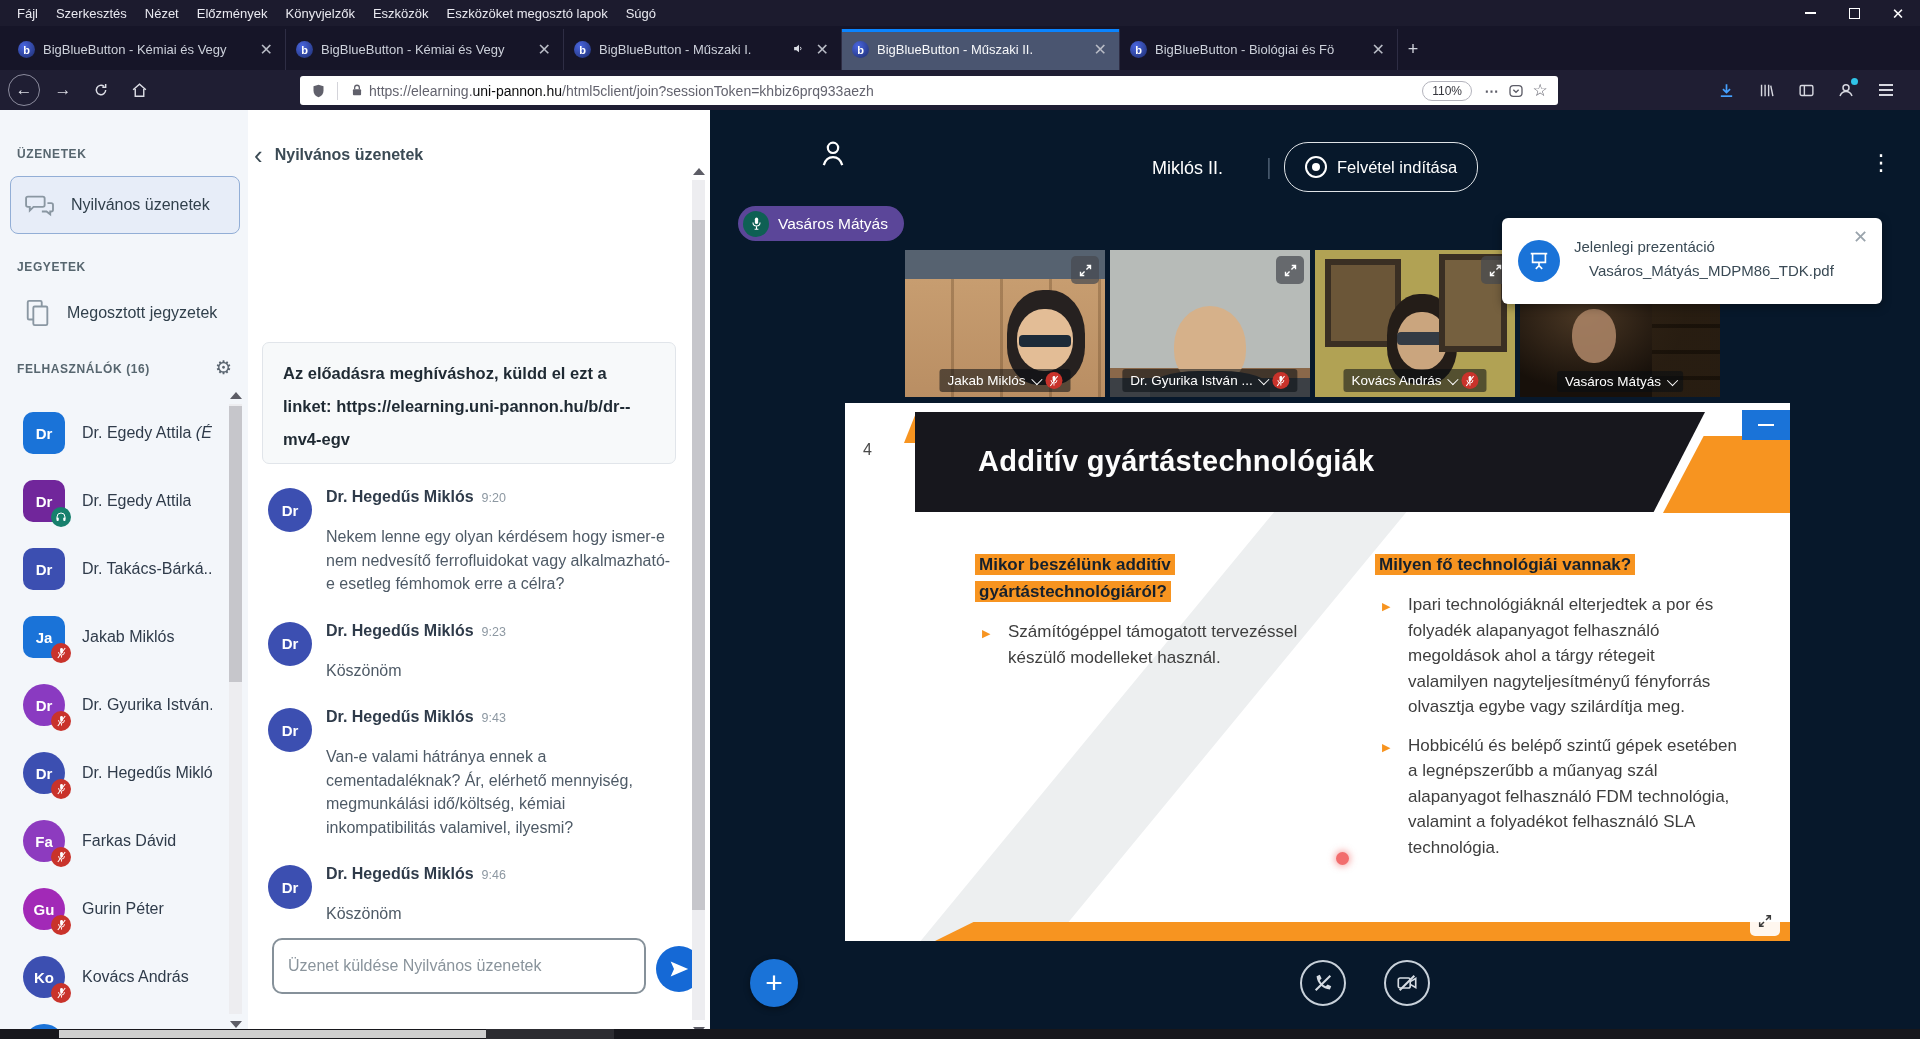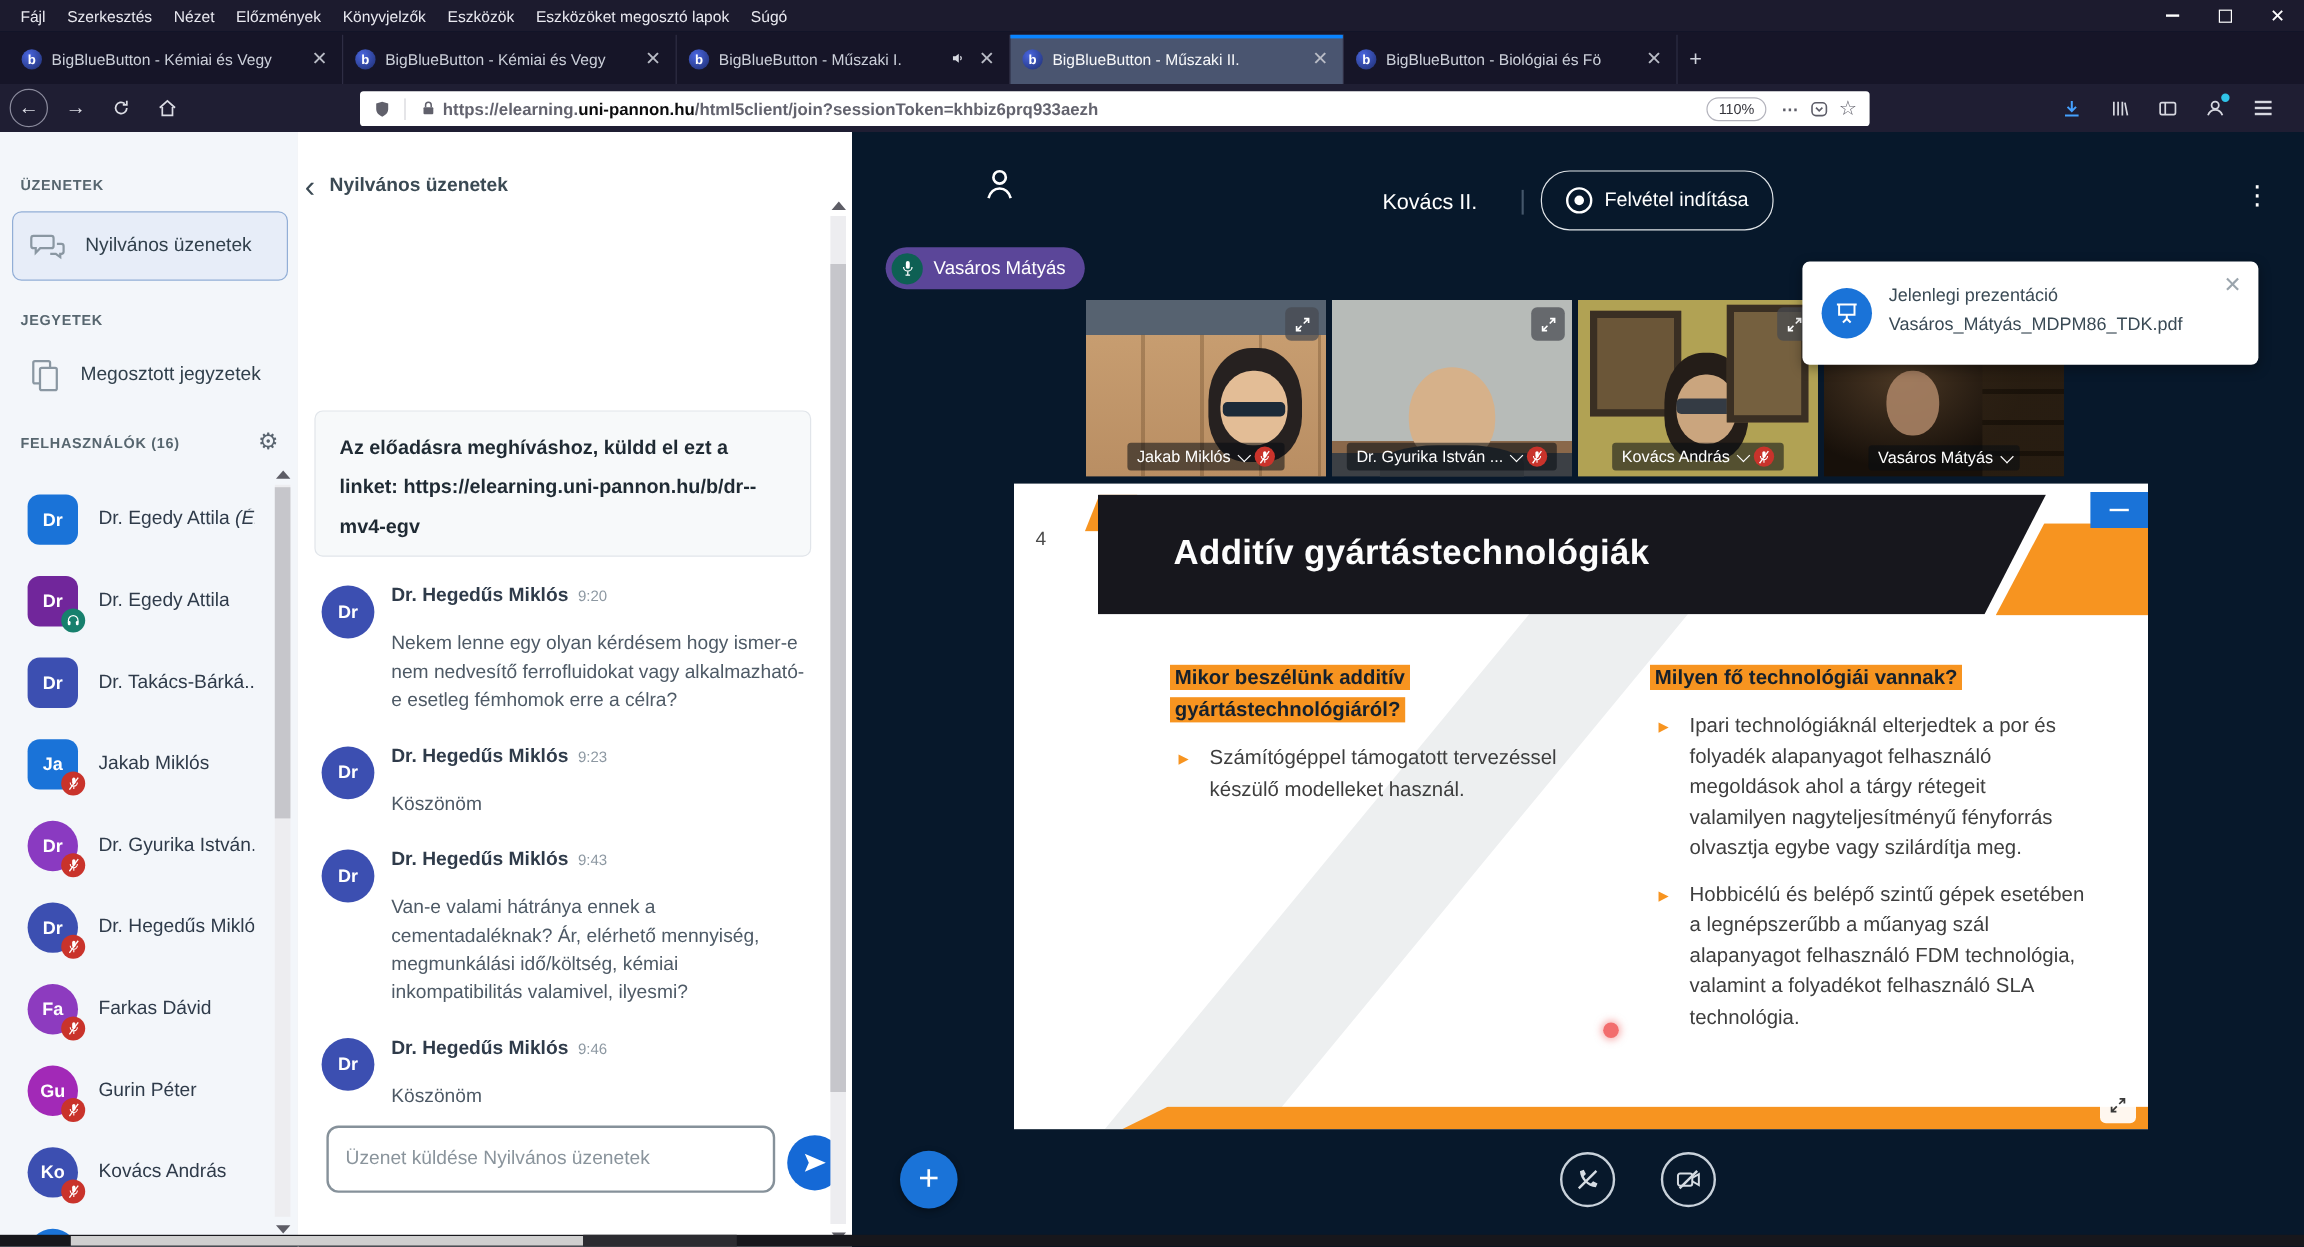--- a/index.html
+++ b/index.html
@@ -23,21 +23,21 @@
   .tab .tab-close{font-size:16px;line-height:1;color:#b9bcc6;padding:0 2px;}
   .favicon{width:17px;height:17px;border-radius:50%;background:radial-gradient(circle at 35% 30%,#4a66e0,#1d2d6e);
     color:#fff;font-size:11px;font-weight:bold;display:flex;align-items:center;justify-content:center;flex:0 0 17px;}
   .newtab{width:30px;height:41px;display:flex;align-items:center;justify-content:center;color:#d0d3dc;font-size:18px;}
   .navbar{position:absolute;top:70px;left:0;right:0;height:40px;background:#1f1e33;display:flex;align-items:center;}
   .nav-btn{width:30px;height:30px;display:flex;align-items:center;justify-content:center;color:#dcdde5;font-size:17px;margin-left:8px;}
   .nav-btn.back{border:1px solid #8b8b9d;border-radius:50%;width:30px;height:30px;}
   .urlbar{position:absolute;left:300px;top:76px;width:1258px;height:29px;background:#fff;border-radius:3px;
     display:flex;align-items:center;font-size:14px;color:#17171b;padding:0 6px;box-sizing:border-box;}
   .url-sep{width:1px;height:18px;background:#d4d4da;margin:0 7px;}
-  .url-text{white-space:nowrap;overflow:hidden;flex:1;font-weight:bold;}
+  .url-text{white-space:nowrap;overflow:hidden;flex:1;}
   .url-dim{color:#63636e;}
   .url-host{color:#0c0c0d;}
   .zoom-pill{border:1px solid #b3b3bc;border-radius:11px;font-size:12px;color:#35353c;padding:2px 9px;margin-right:8px;}
   .url-ico{display:flex;align-items:center;justify-content:center;width:24px;color:#5d5d68;}
   .tools{position:absolute;right:18px;top:70px;height:40px;display:flex;align-items:center;gap:8px;}
   .tool-btn{width:32px;height:30px;display:flex;align-items:center;justify-content:center;position:relative;color:#d7d8e0;}
   .acct-dot{position:absolute;top:3px;right:4px;width:7px;height:7px;border-radius:50%;background:#30c4e8;}
   .burger{display:flex;flex-direction:column;gap:3px;}
   .burger i{display:block;width:14px;height:1.8px;background:#d7d8e0;}
   
@@ -121,21 +121,21 @@
   .scene-frames::after{content:'';position:absolute;right:4%;top:3%;width:28%;height:58%;background:#75603f;border:6px solid #3a2f23;}
   .scene-dark{background:radial-gradient(130px 95px at 32% 45%,#4a3724,#17100a 78%);}
   .scene-dark::after{content:'';position:absolute;right:0;top:0;width:34%;bottom:0;
     background:repeating-linear-gradient(180deg,#2c2013 0 22px,#1a1209 22px 26px);opacity:.8;}
   
   .toast{position:absolute;left:792px;top:108px;width:380px;height:86px;background:#fff;border-radius:6px;
     box-shadow:0 3px 10px rgba(0,0,0,.35);z-index:5;}
   .toast-ico{position:absolute;left:16px;top:22px;width:42px;height:42px;border-radius:50%;background:#1a73d8;
     display:flex;align-items:center;justify-content:center;}
   .toast-title{position:absolute;left:72px;top:20px;font-size:15px;color:#3a4a55;}
-  .toast-file{position:absolute;left:72px;top:44px;font-size:15px;color:#3a4a55;}
+  .toast-file{position:absolute;left:87px;top:44px;font-size:15px;color:#3a4a55;}
   .toast-close{position:absolute;right:14px;top:8px;font-size:18px;color:#9aa4ac;}
   
   .slide{position:absolute;left:135px;top:293px;width:945px;height:538px;background:#fff;overflow:hidden;}
   .wm{position:absolute;left:0;top:0;width:100%;height:100%;background:#edeff0;
     clip-path:polygon(8% 100%,46% 19%,60% 19%,22% 100%);}
   .band-orange-tl{position:absolute;left:59px;top:9px;width:44px;height:31px;background:#F79420;
     clip-path:polygon(28% 0,100% 0,72% 100%,0 100%);}
   .band-orange-r{position:absolute;left:818px;top:33px;width:127px;height:77px;background:#F79420;
     clip-path:polygon(32% 0,100% 0,100% 100%,0 100%);}
   .band{position:absolute;left:70px;top:9px;width:790px;height:100px;background:#17171d;
@@ -490,21 +490,21 @@
       </div>
     </div>
 
     <div class="main">
       <div class="person-btn">
         <svg width="30" height="32" viewBox="0 0 24 26">
             <circle cx="12" cy="8" r="4.2" stroke="#fff" stroke-width="1.8" fill="none"></circle>
             <path d="M4.5 22c1.3-4.5 4.3-6.5 7.5-6.5s6.2 2 7.5 6.5" stroke="#fff" stroke-width="1.8" fill="none"></path>
           </svg>
       </div>
-      <div class="main-title">Kovács II.</div>
+      <div class="main-title">Miklós II.</div>
       <div class="title-sep">|</div>
       <div class="record-pill">
         <span class="rec-ico">
             <i></i>
           </span>
         <span>Felvétel indítása</span>
       </div>
       <div class="main-kebab">⋮</div>
 
       <div class="talk-pill">

